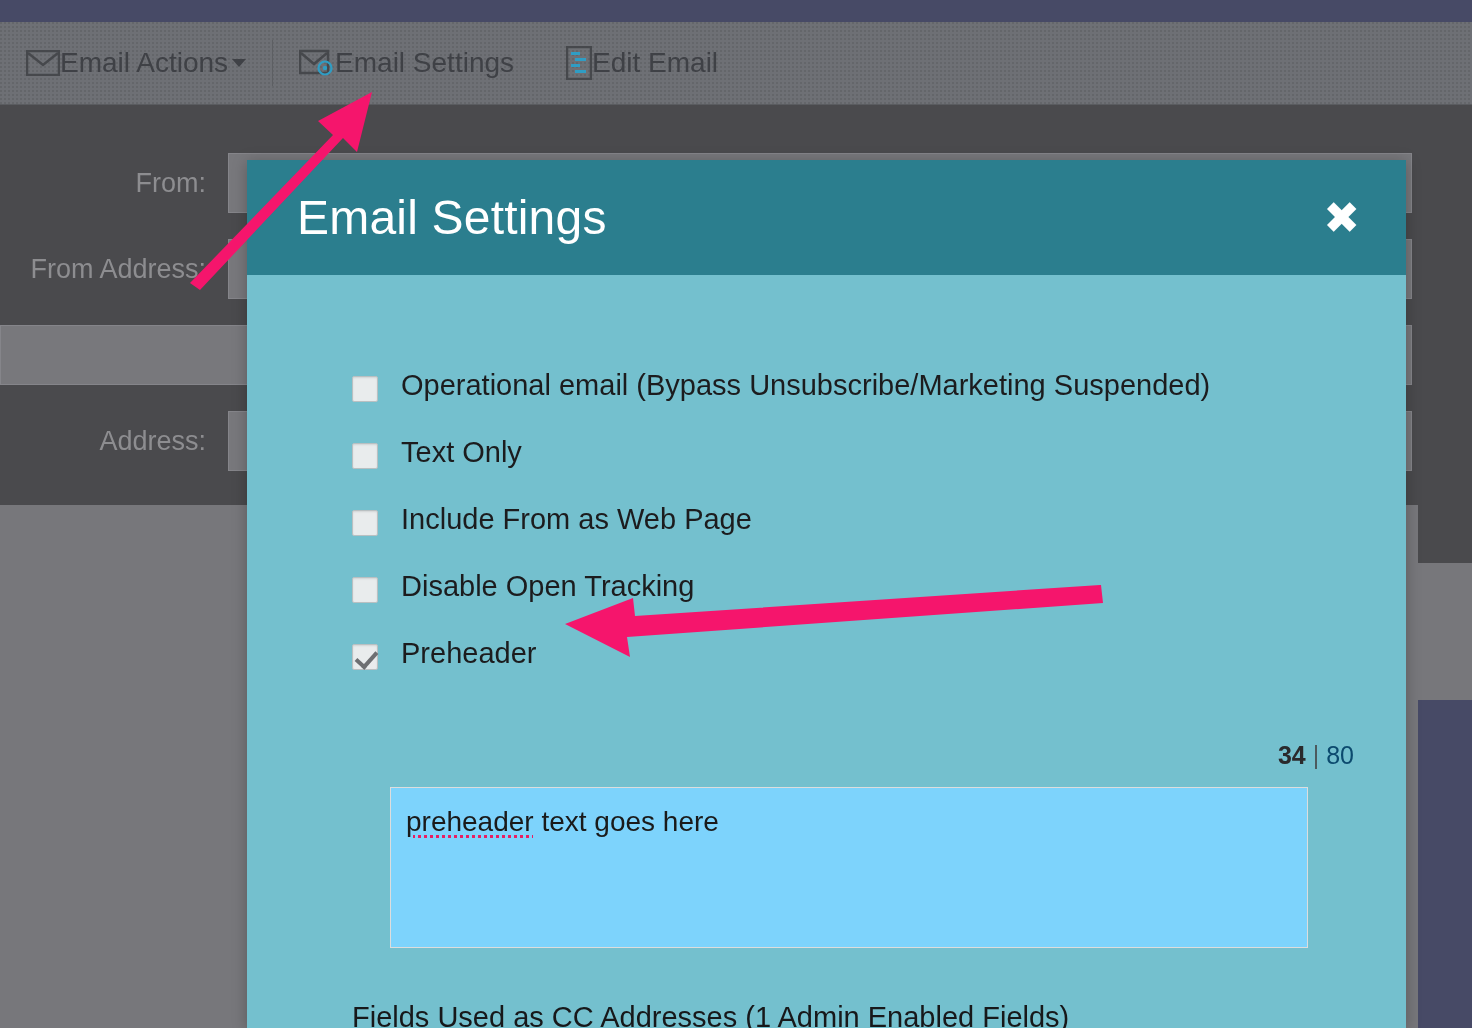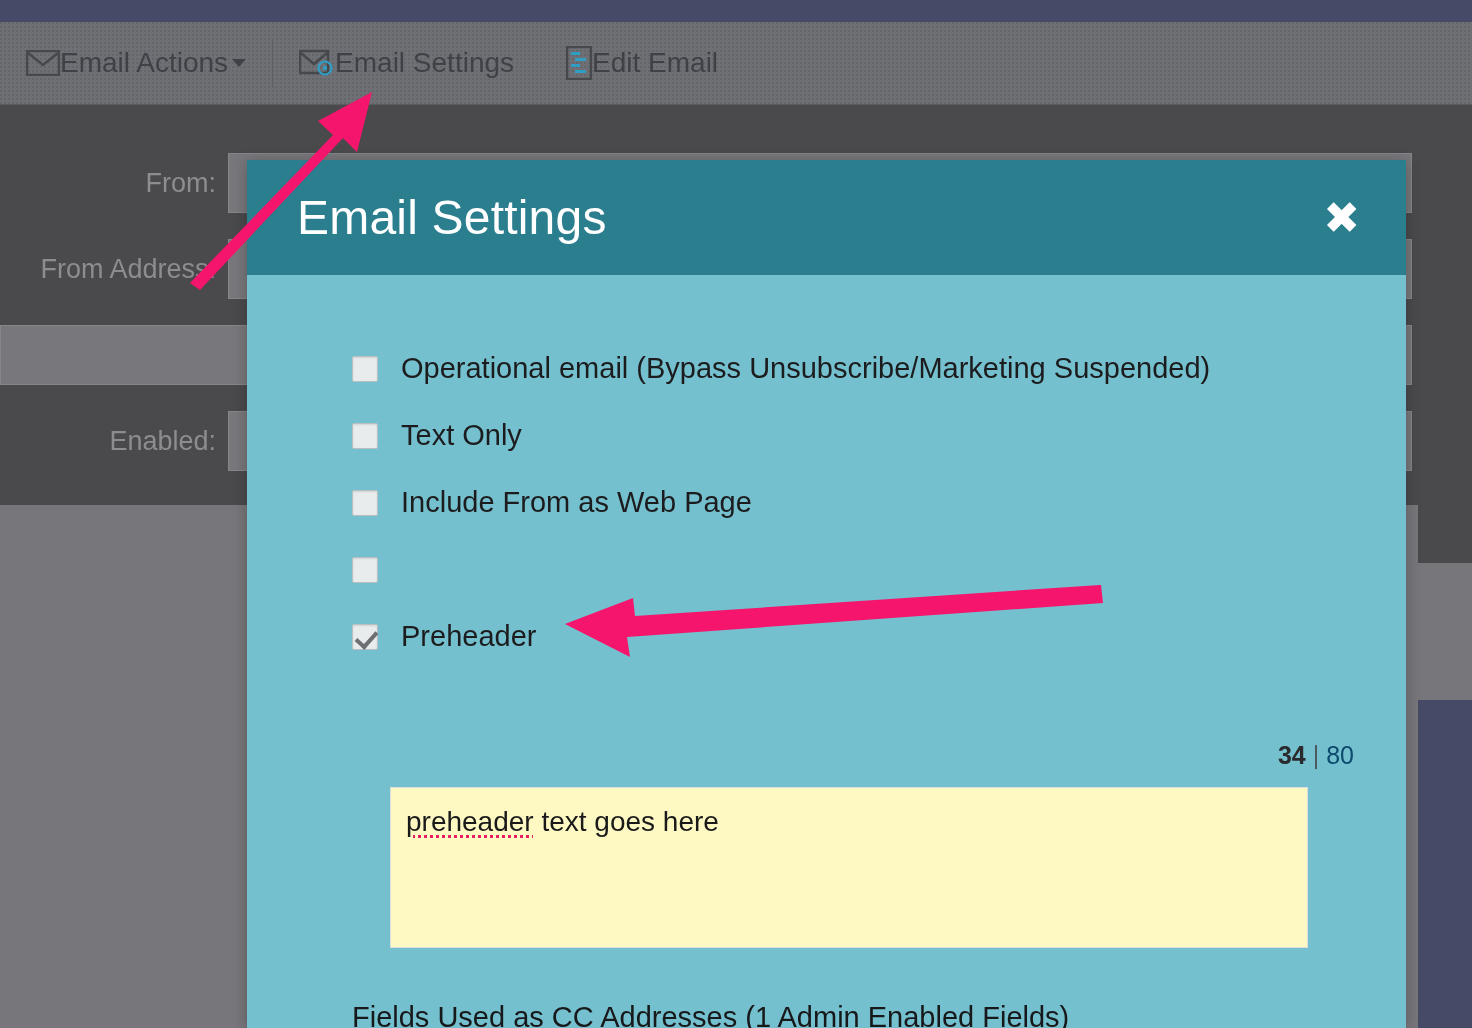--- a/index.html
+++ b/index.html
@@ -78,21 +78,21 @@
     width: 1472px;
     height: 60px;
     display: flex;
     align-items: center;
   }
   .bg-label {
     width: 228px;
     text-align: right;
     color: #8d8d90;
     font-size: 27px;
-    padding-right: 12px;
+    padding-right: 22px;
   }
   .bg-input {
     height: 60px;
     background: #78787c;
     border: 1px solid #85858a;
     flex: 1;
     margin-right: 60px;
   }
 
   .bg-lower {
@@ -152,21 +152,21 @@
   }
 
   .modal-body {
     position: relative;
     padding: 60px 52px 0 105px;
     height: 753px;
   }
 
   .chk-row {
     display: flex;
-    align-items: center;
+    align-items: flex-end;
     gap: 23px;
     height: 67px;
   }
   .chkbox {
     width: 26px; height: 26px;
     background: #e9eced;
     border: 1px solid #b9c0c2;
     border-radius: 2px;
     flex: 0 0 auto;
     position: relative;
@@ -198,21 +198,21 @@
   .counter .cur { font-weight: bold; }
   .counter .bar { color: #4c5a5e; padding: 0 7px; }
   .counter .max { color: #0c4a6e; }
 
   .preheader-area {
     position: absolute;
     left: 143px;
     top: 512px;
     width: 918px;
     height: 161px;
-    background: #fef9c3;
+    background: #7dd3fc;
     border: 1px solid #dddddd;
   }
   .preheader-text {
     padding: 18px 0 0 15px;
     font-size: 28px;
     color: #1a1a1a;
   }
   .spell {
     text-decoration: underline;
     text-decoration-style: dotted;
@@ -295,21 +295,21 @@
       <div class="bg-input"></div>
     </div>
     <div class="bg-row" style="top:134px;">
       <div class="bg-label">From Address:</div>
       <div class="bg-input"></div>
     </div>
     <div class="bg-row" style="top:220px;">
       <div class="bg-input"></div>
     </div>
     <div class="bg-row" style="top:306px;">
-      <div class="bg-label">Enabled:</div>
+      <div class="bg-label">Address:</div>
       <div class="bg-input"></div>
     </div>
   </div>
 
   <div class="bg-lower"></div>
   <div class="bg-darkband" style="top:390px;height:55px;"></div>
   <div class="bg-darkband" style="top:498px;height:65px;"></div>
   <div class="bg-lower-navy"></div>
 
   <div class="modal">
@@ -330,20 +330,21 @@
         <div class="chk-label">Text Only</div>
       </div>
 
       <div class="chk-row">
         <div class="chkbox"></div>
         <div class="chk-label">Include From as Web Page</div>
       </div>
 
       <div class="chk-row">
         <div class="chkbox"></div>
+        <div class="chk-label">Disable Open Tracking</div>
       </div>
 
       <div class="chk-row">
         <div class="chkbox checked"></div>
         <div class="chk-label">Preheader</div>
       </div>
 
       <div class="counter">
         <span class="cur">34</span><span class="bar">|</span><span class="max">80</span>
       </div>

